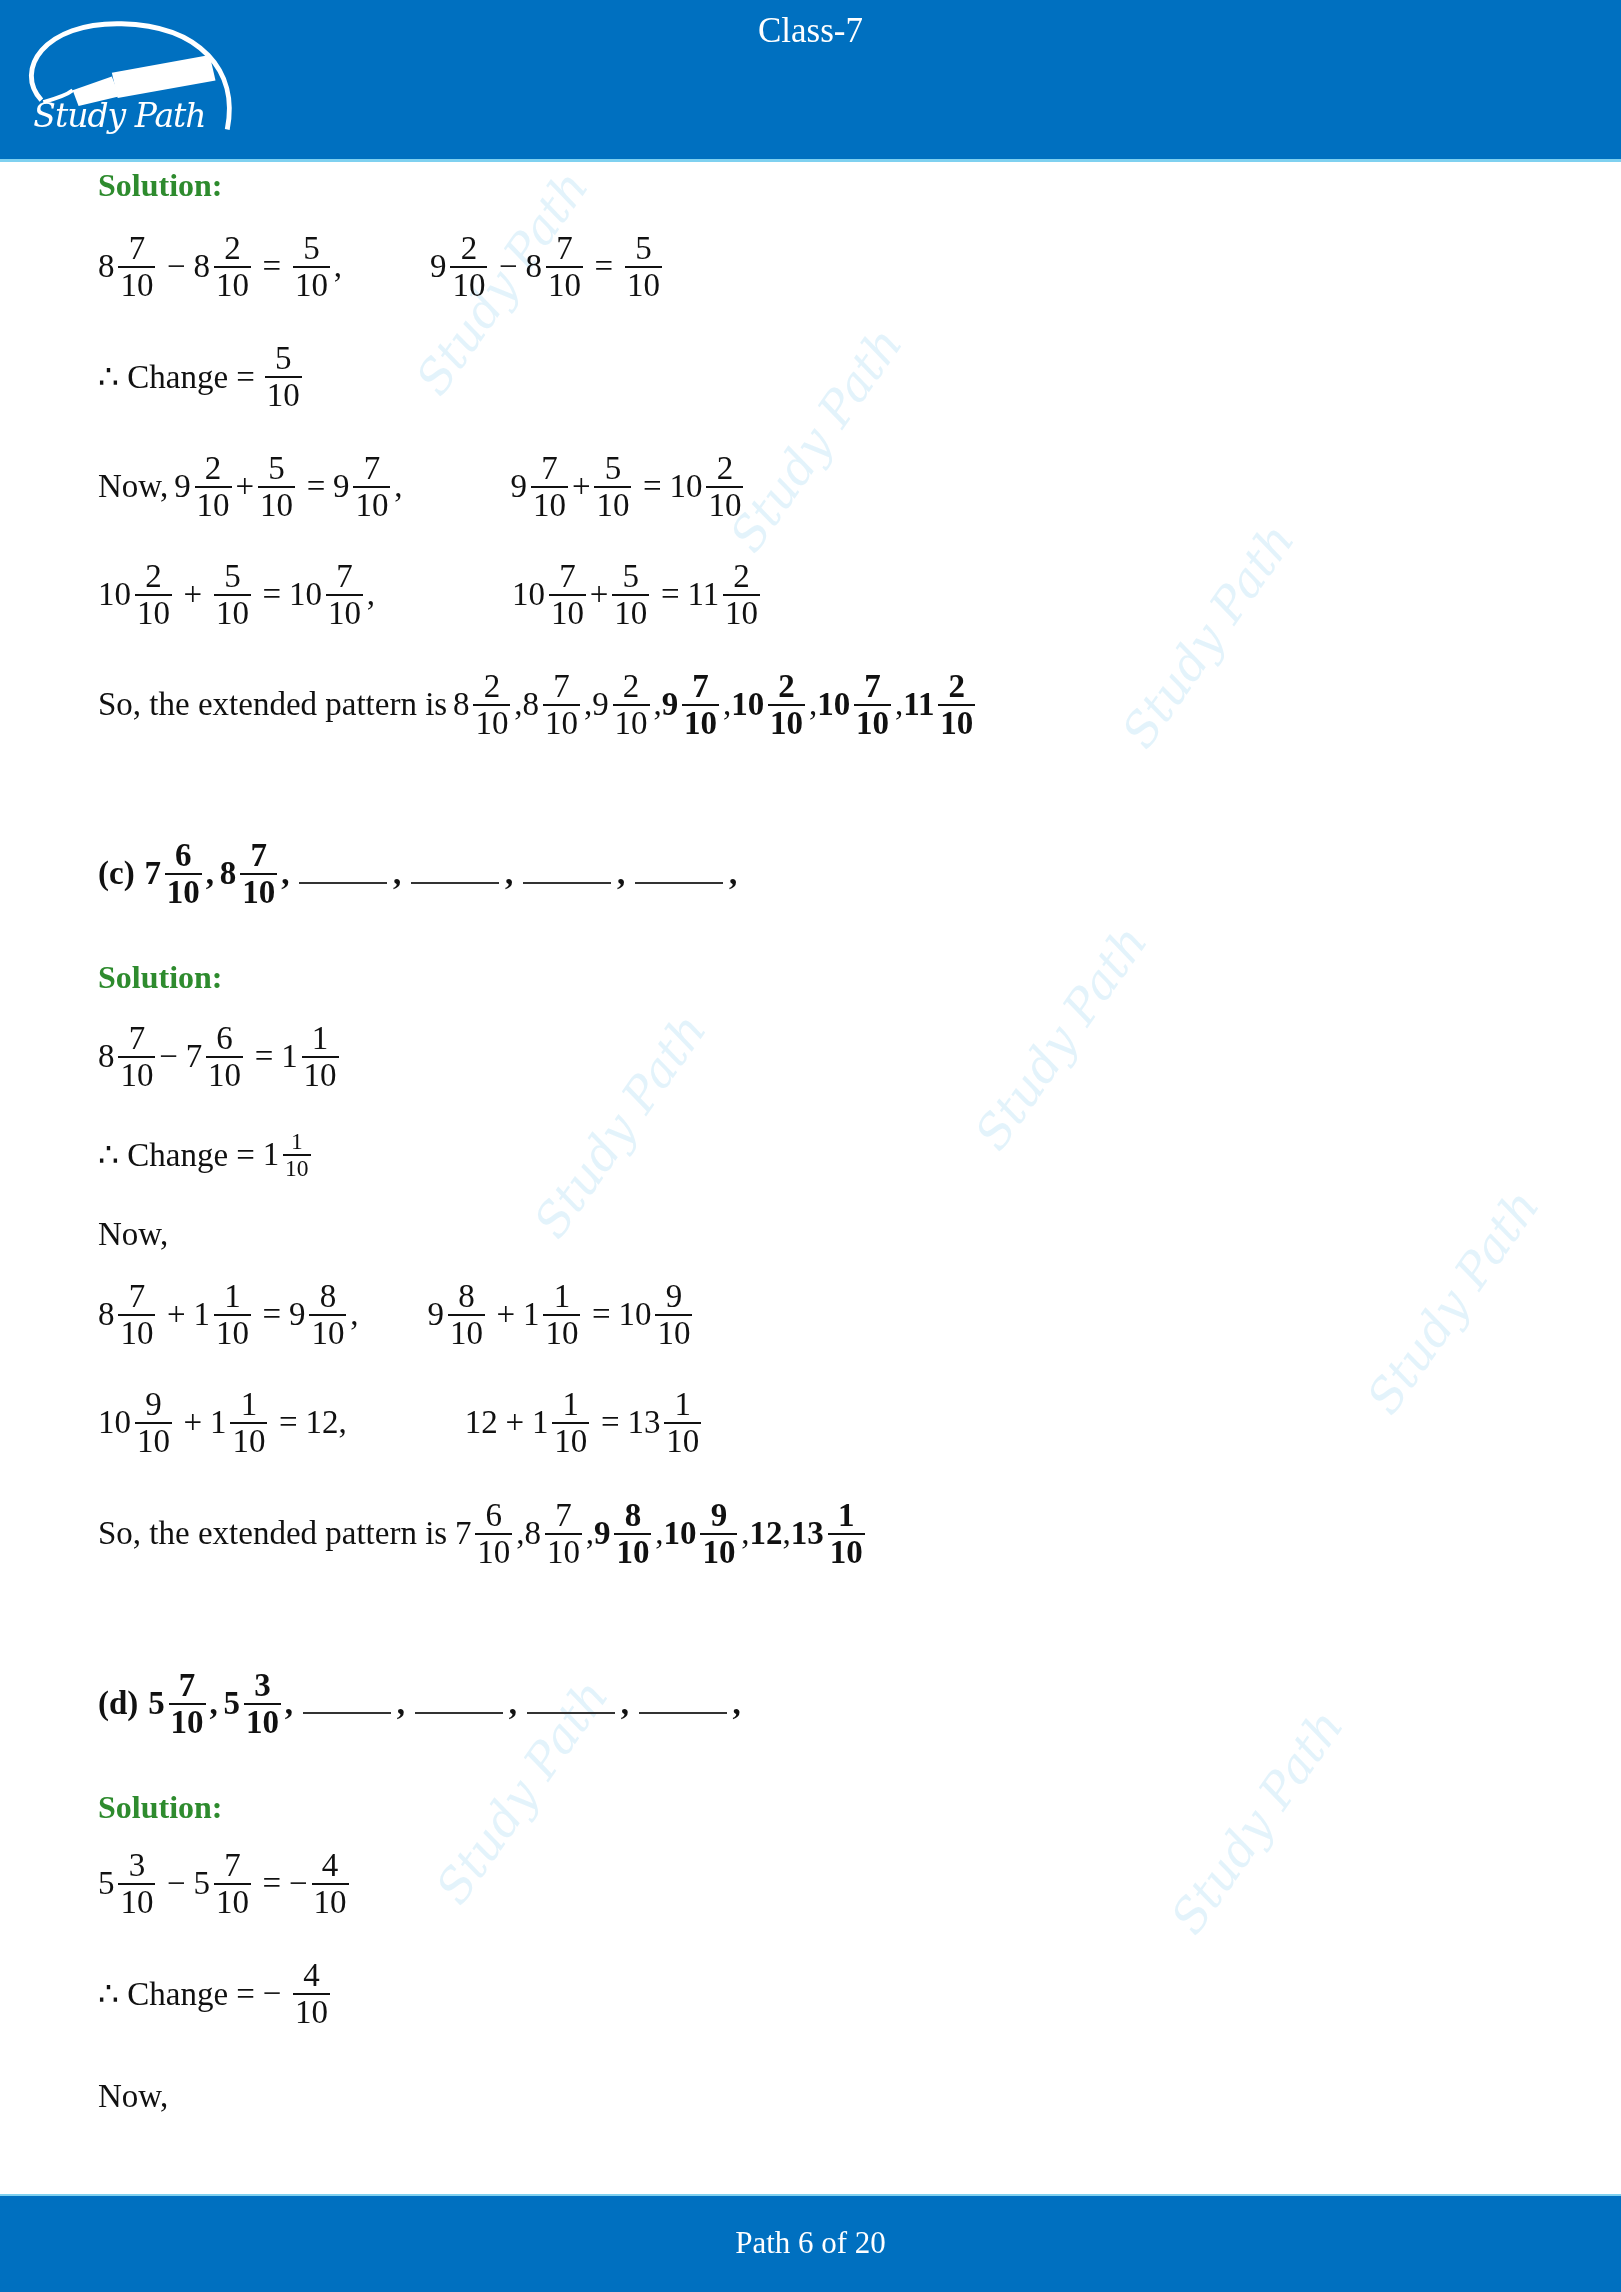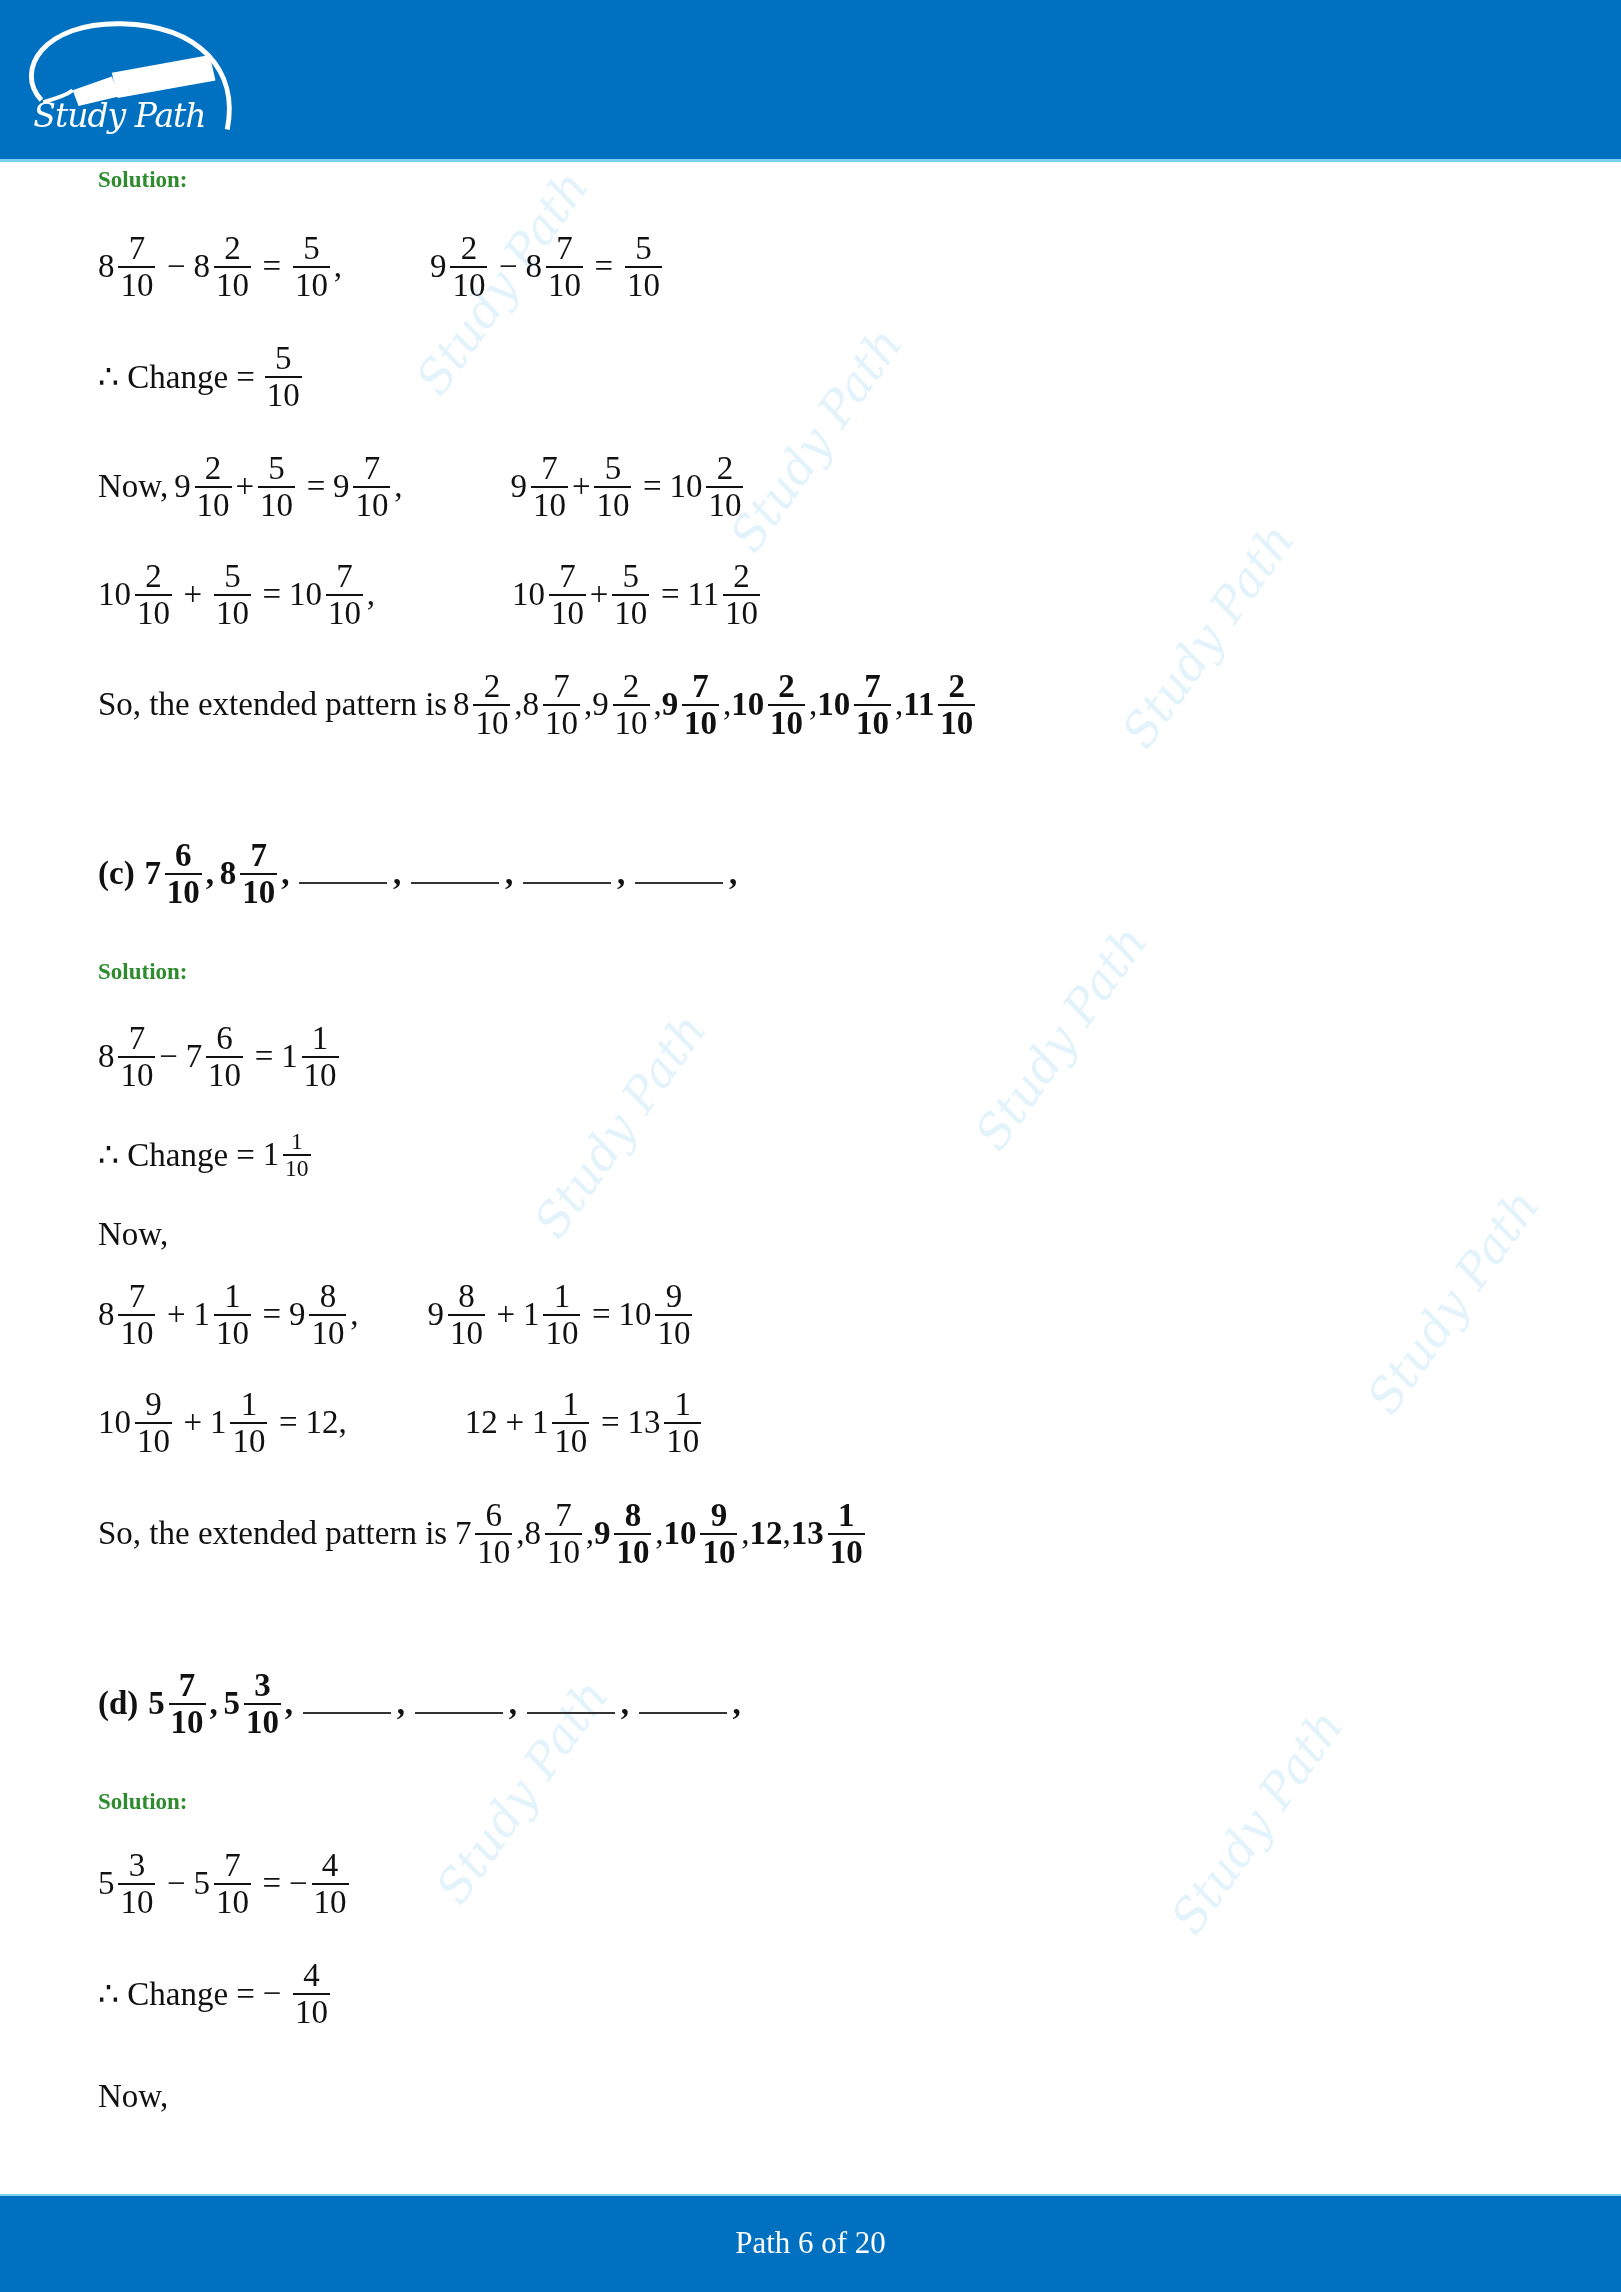--- a/index.html
+++ b/index.html
@@ -28,21 +28,21 @@
   }
   .footer .pg {
     position: absolute; left: 0; right: 0; top: 29px; text-align: center; color: #fff;
     font-size: 31px;
   }
   .content { position: absolute; left: 98px; top: 157px; width: 1451px; }
   .line {
     position: absolute; left: 0; white-space: nowrap;
     font-size: 33px; display: flex; align-items: center;
   }
-  .sol { color: #2e8b2e; font-weight: bold; font-size: 23px; }
+  .sol { color: #2e8b2e; font-weight: bold; font-size: 32px; }
   .frac {
     display: inline-flex; flex-direction: column; align-items: center;
     vertical-align: middle; margin: 0 3.9px; line-height: 1.05;
   }
   .frac .n { padding: 0 2px; }
   .frac .d { border-top: 2.5px solid #111; padding: 0 2px; }
   .frac.small { font-size: 23.5px; }
   .b { font-weight: bold; }
   .op { margin: 0 7.8px; }
   .gap { display: inline-block; width: 88px; }
@@ -60,20 +60,21 @@
   <div class="logo">
     <svg viewBox="0 0 230 140">
       <path d="M28 90 C 0 60, 30 10, 110 12 C 190 14, 230 60, 218 120" stroke="#fff" stroke-width="5" fill="none"></path>
       <path d="M30 92 C 45 88, 55 84, 60 80" stroke="#fff" stroke-width="4" fill="none"></path>
       <polygon points="60,80 100,66 108,86 66,96" fill="#fff"></polygon>
       <polygon points="100,62 200,44 206,70 106,88" fill="#fff"></polygon>
     </svg>
     <span class="brand">Study Path</span>
   </div>
   <div class="titles">
+    <div>Class-7</div>
   </div>
 </div>
 
 <div class="watermark" style="left:372px;top:255px">Study Path</div>
 <div class="watermark" style="left:686px;top:412px">Study Path</div>
 <div class="watermark" style="left:1078px;top:608px">Study Path</div>
 <div class="watermark" style="left:490px;top:1098px">Study Path</div>
 <div class="watermark" style="left:931px;top:1010px">Study Path</div>
 <div class="watermark" style="left:1323px;top:1274px">Study Path</div>
 <div class="watermark" style="left:392px;top:1764px">Study Path</div>

